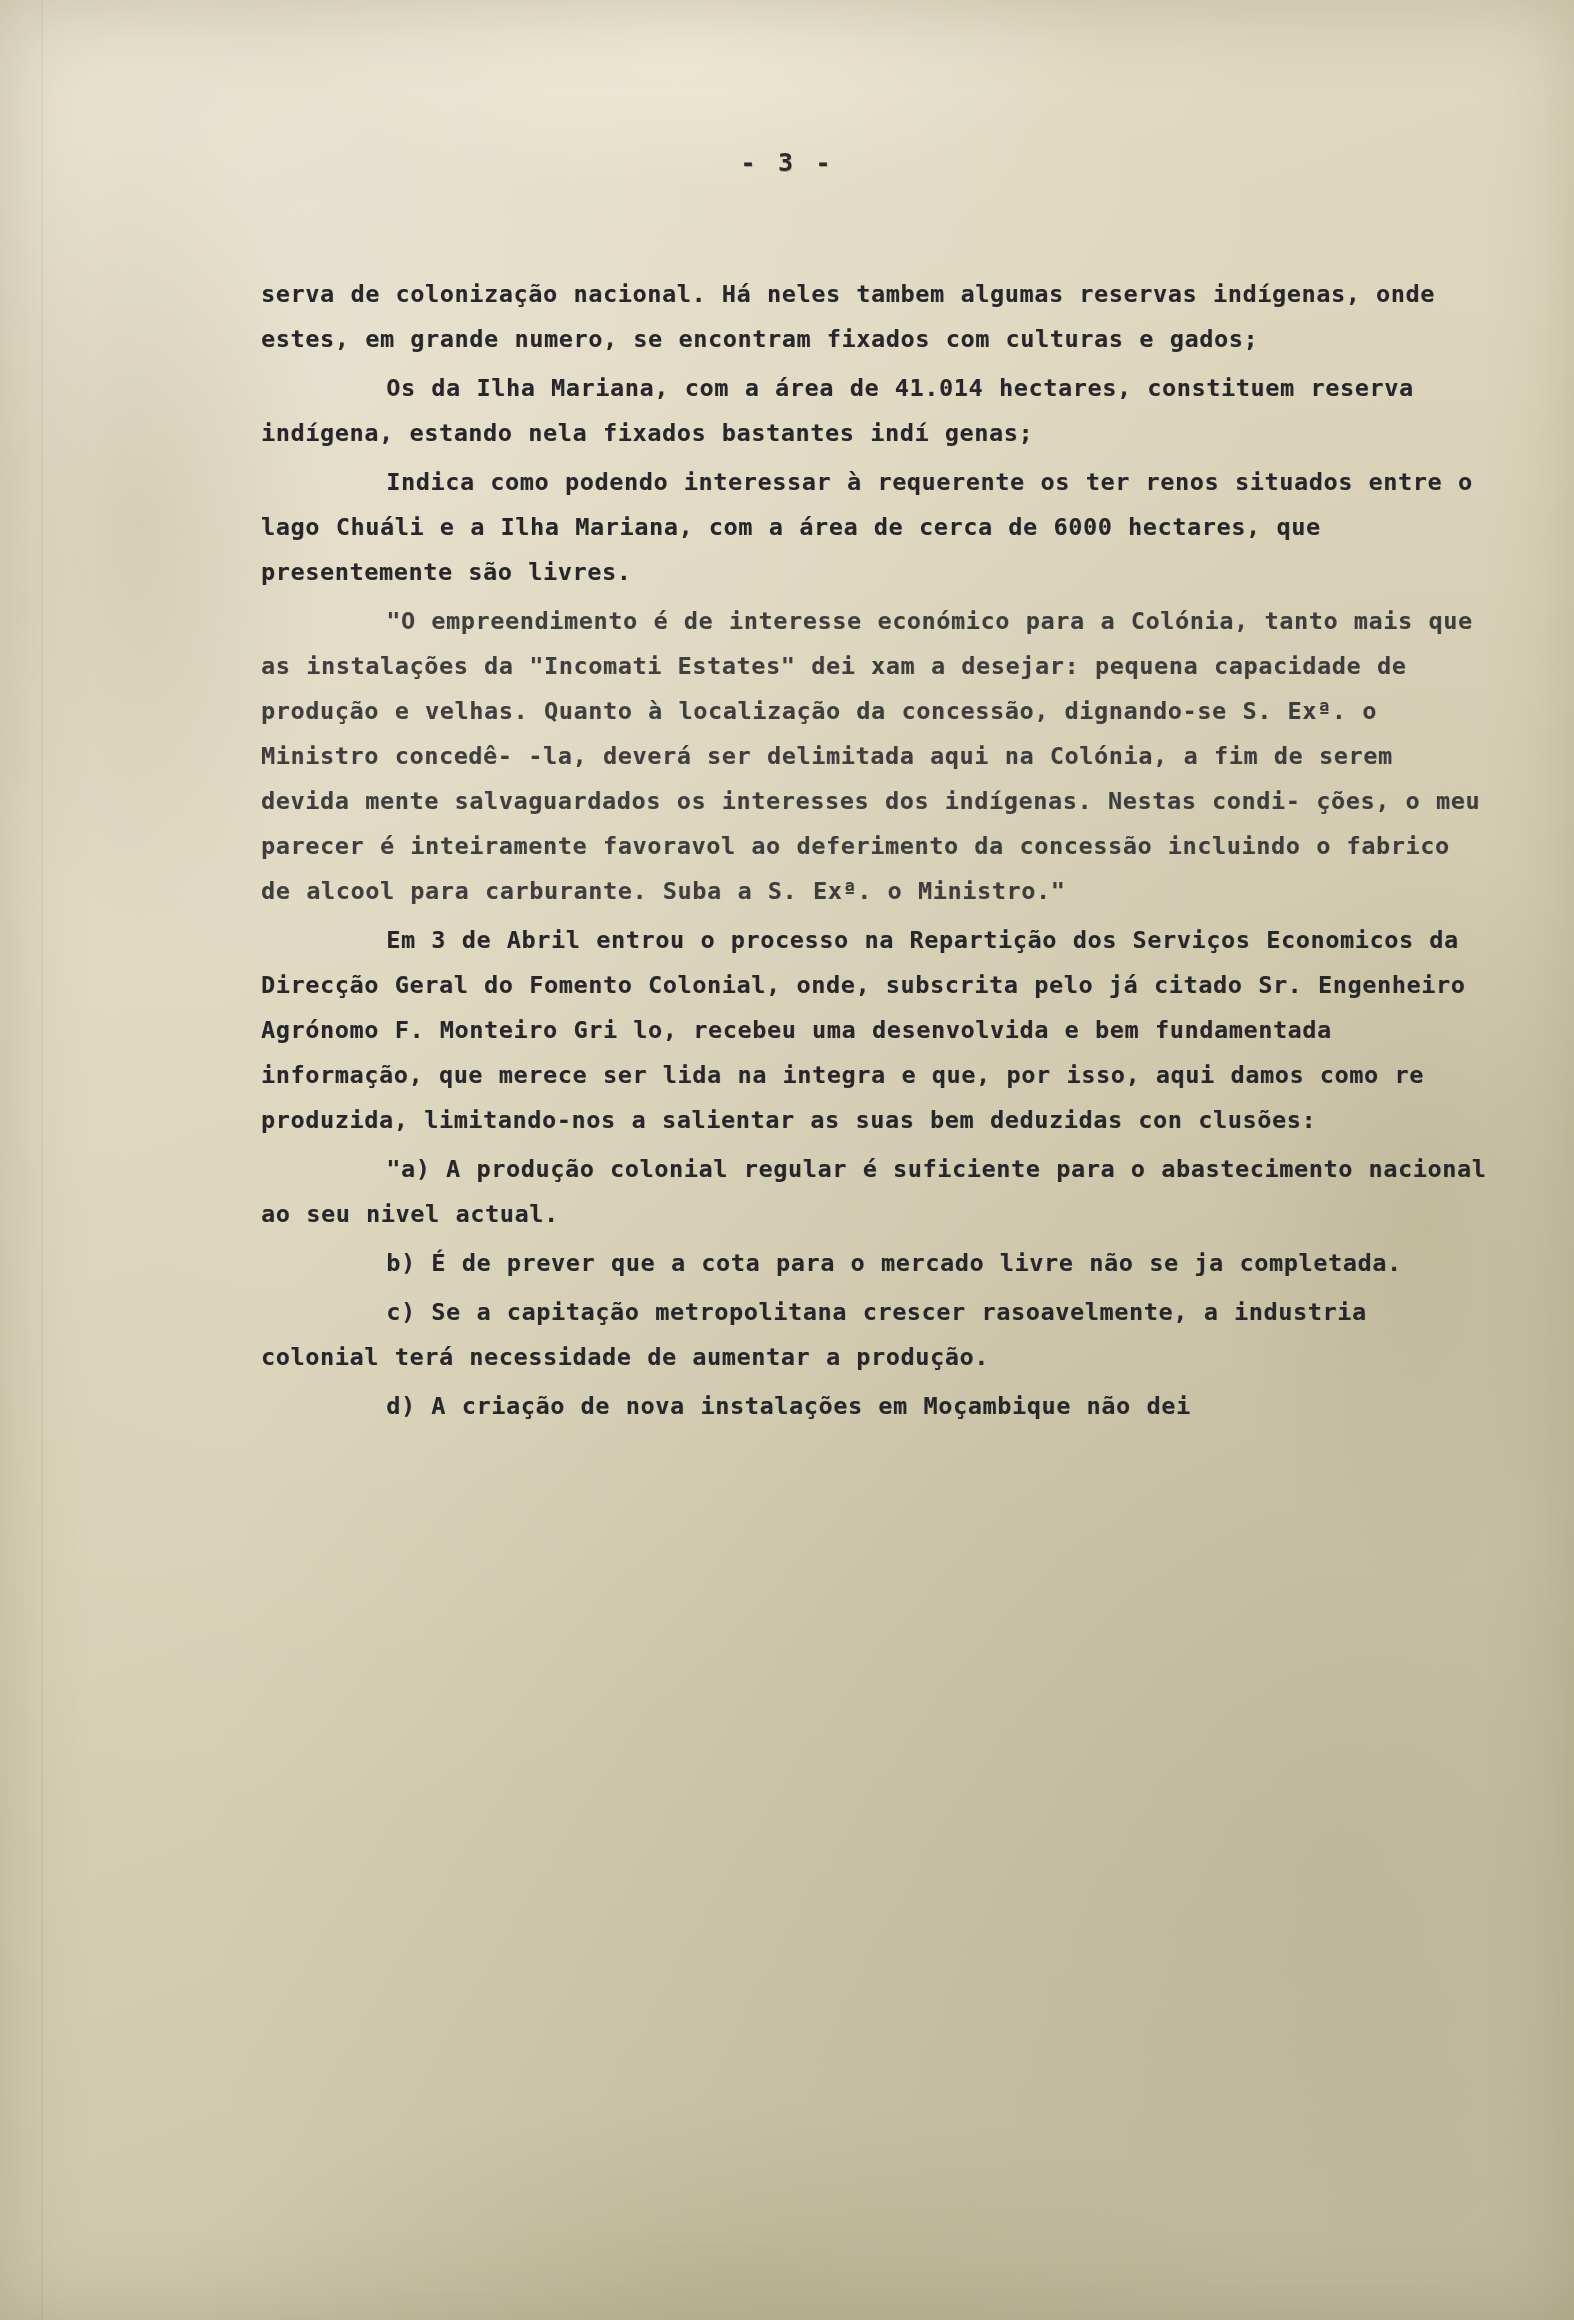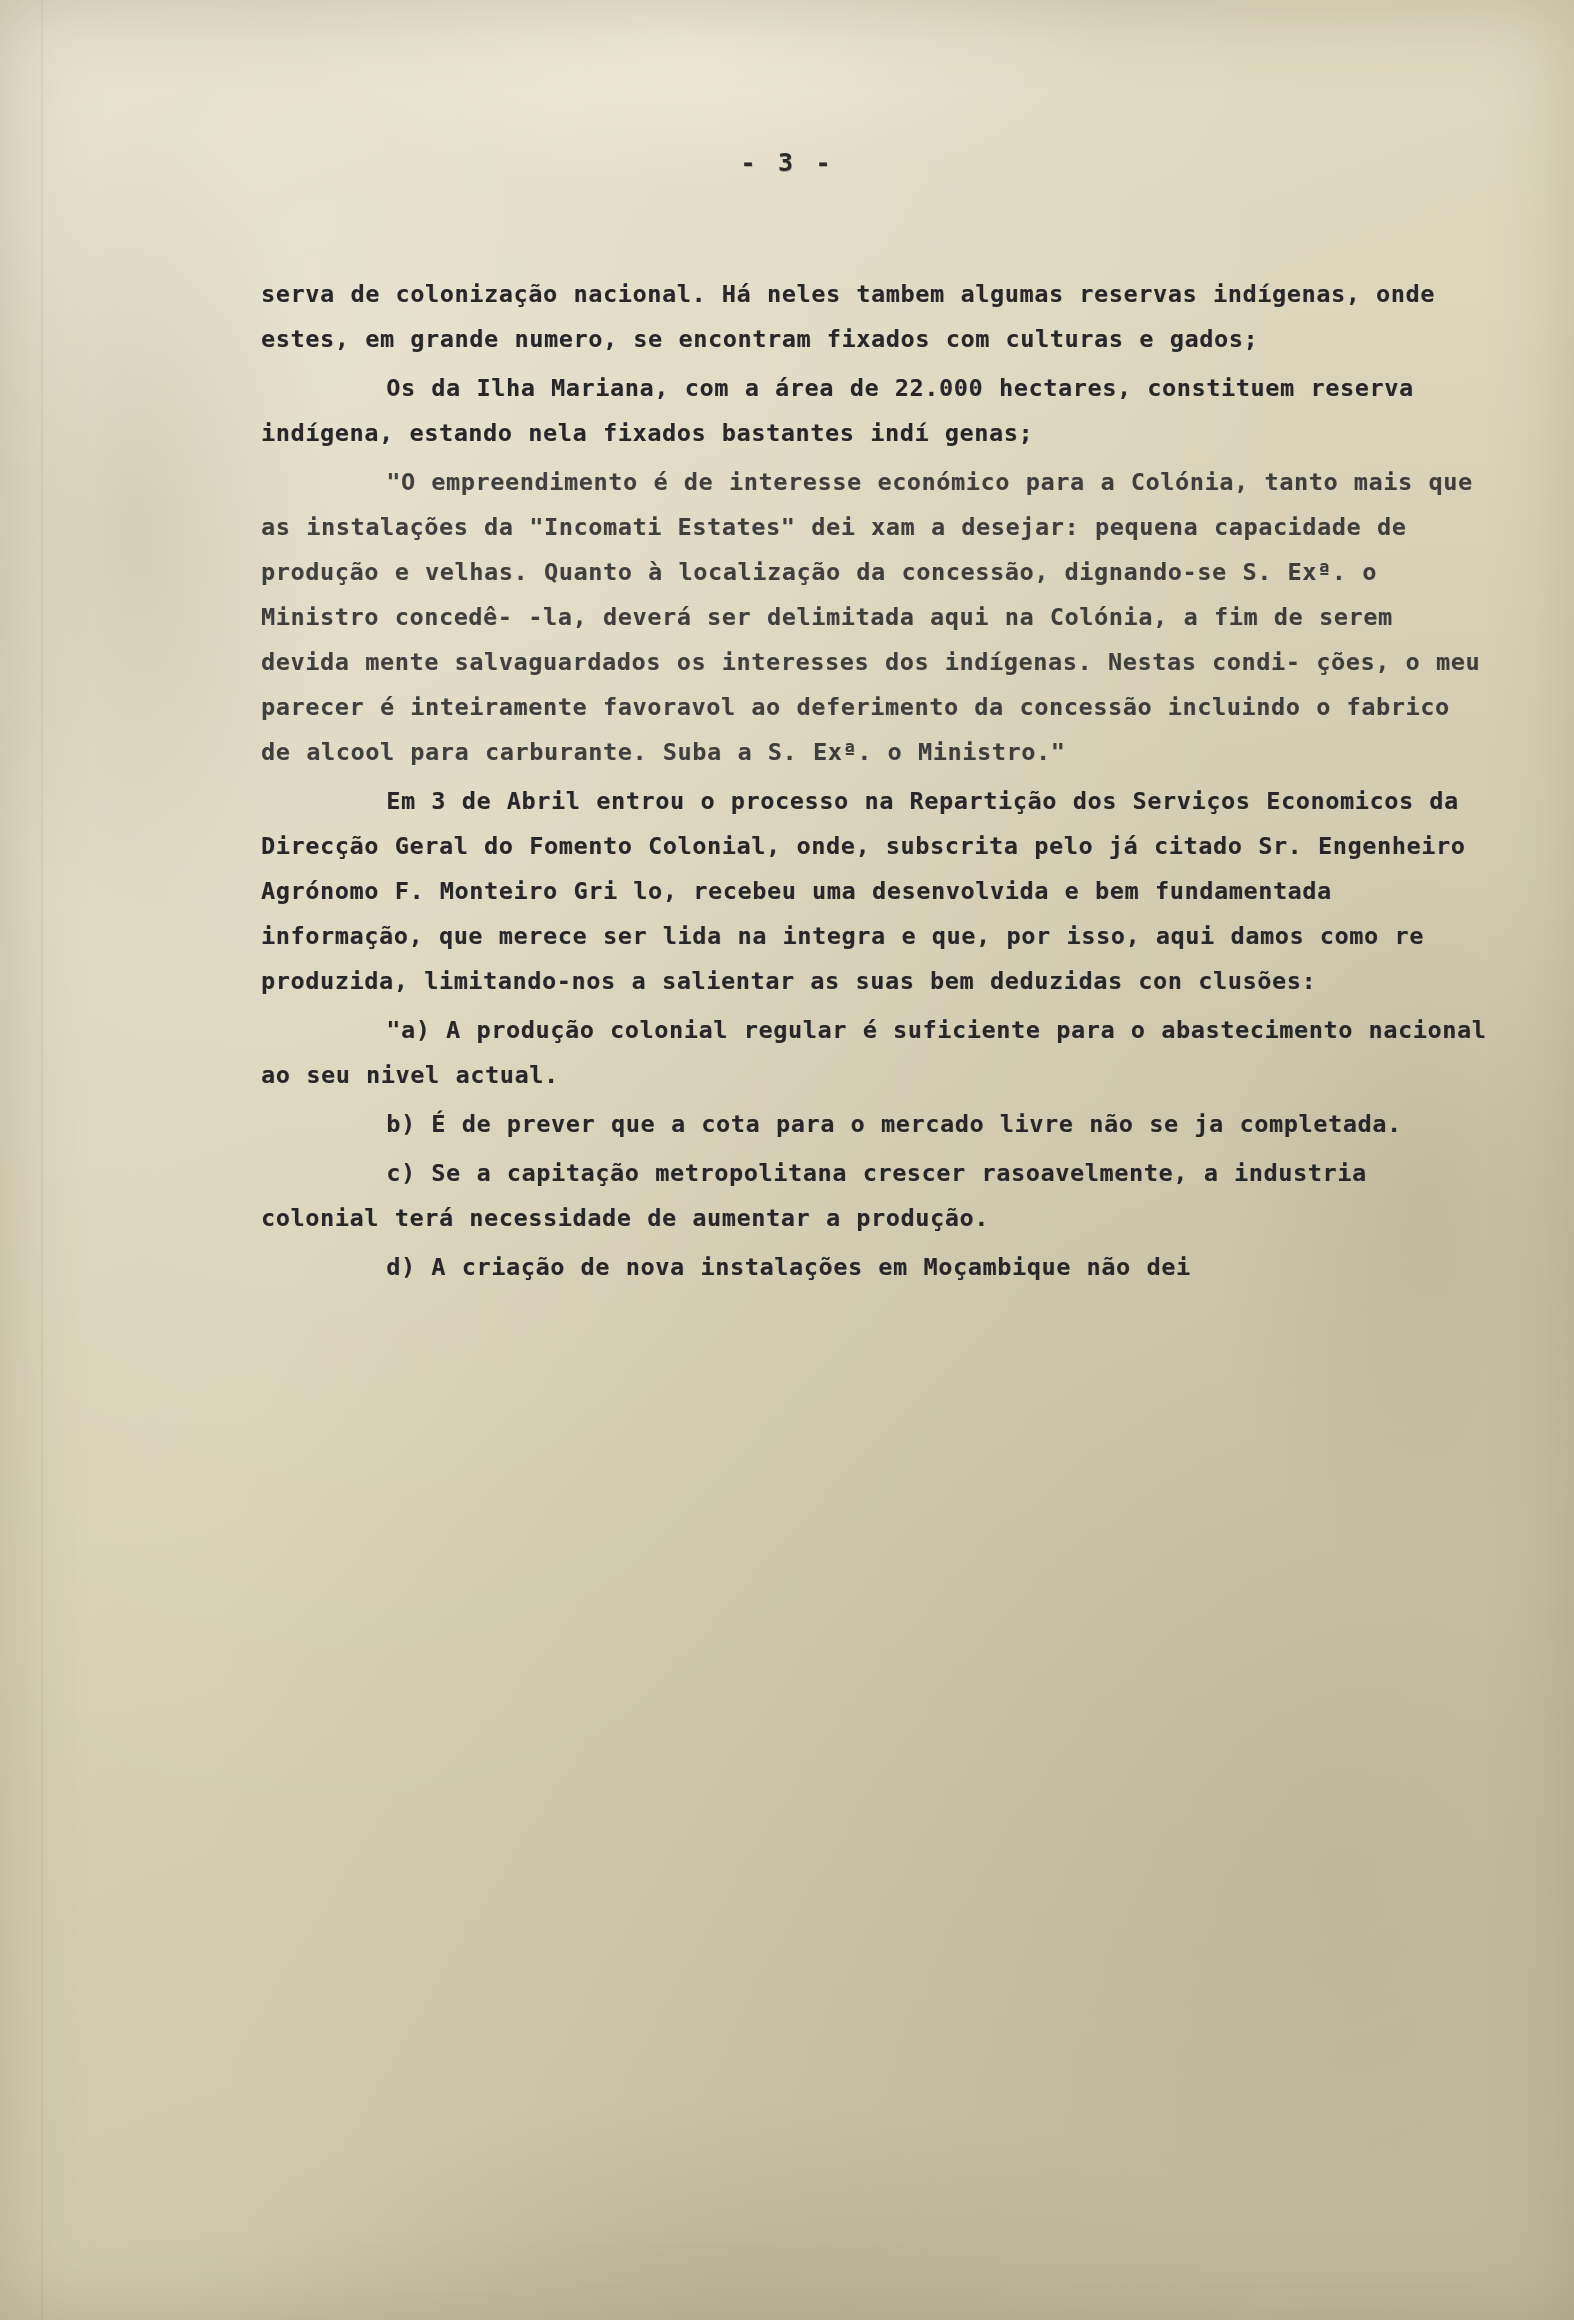--- a/index.html
+++ b/index.html
@@ -104,21 +104,22 @@
   <div class="stain stain-c"></div>
   <div class="stain stain-a"></div>
   <div class="stain stain-b"></div>
   <div class="stain stain-d"></div>
   <div class="fold fold-left"></div>
 
   <div class="page-number">- 3 -</div>
 
   <div class="body-text">
     <p class="para">serva de colonização nacional. Há neles tambem algumas reservas indígenas, onde estes, em grande numero, se encontram fixados com culturas e gados;</p>
-    <p class="para">        Os da Ilha Mariana, com a área de 22.000 hectares, constituem reserva indígena, estando nela fixados bastantes indí genas;</p>
+    <p class="para">        Os da Ilha Mariana, com a área de 41.014 hectares, constituem reserva indígena, estando nela fixados bastantes indí genas;</p>
+    <p class="para">        Indica como podendo interessar à requerente os ter renos situados entre o lago Chuáli e a Ilha Mariana, com a área de cerca de 6000 hectares, que presentemente são livres.</p>
     <p class="para ink-light">        "O empreendimento é de interesse económico para a Colónia, tanto mais que as instalações da "Incomati Estates" dei xam a desejar: pequena capacidade de produção e velhas. Quanto à localização da concessão, dignando-se S. Exª. o Ministro concedê- -la, deverá ser delimitada aqui na Colónia, a fim de serem devida mente salvaguardados os interesses dos indígenas. Nestas condi- ções, o meu parecer é inteiramente favoravol ao deferimento da concessão incluindo o fabrico de alcool para carburante. Suba a S. Exª. o Ministro."</p>
     <p class="para">        Em 3 de Abril entrou o processo na Repartição dos Serviços Economicos da Direcção Geral do Fomento Colonial, onde, subscrita pelo já citado Sr. Engenheiro Agrónomo F. Monteiro Gri lo, recebeu uma desenvolvida e bem fundamentada informação, que merece ser lida na integra e que, por isso, aqui damos como re produzida, limitando-nos a salientar as suas bem deduzidas con clusões:</p>
     <p class="para">        "a) A produção colonial regular é suficiente para o abastecimento nacional ao seu nivel actual.</p>
     <p class="para">        b) É de prever que a cota para o mercado livre não se ja completada.</p>
     <p class="para">        c) Se a capitação metropolitana crescer rasoavelmente, a industria colonial terá necessidade de aumentar a produção.</p>
     <p class="para">        d) A criação de nova instalações em Moçambique não dei</p>
   </div>
 
   <div class="edge-shadow"></div>
 </div>

